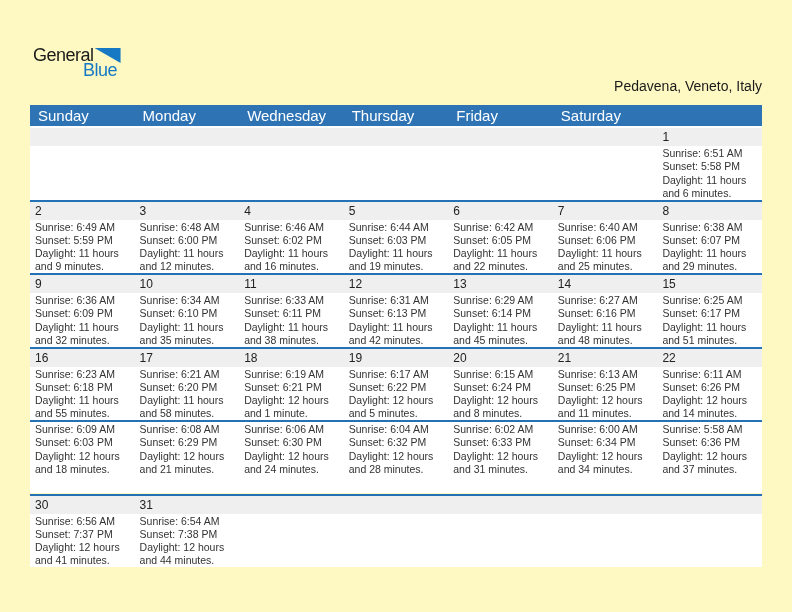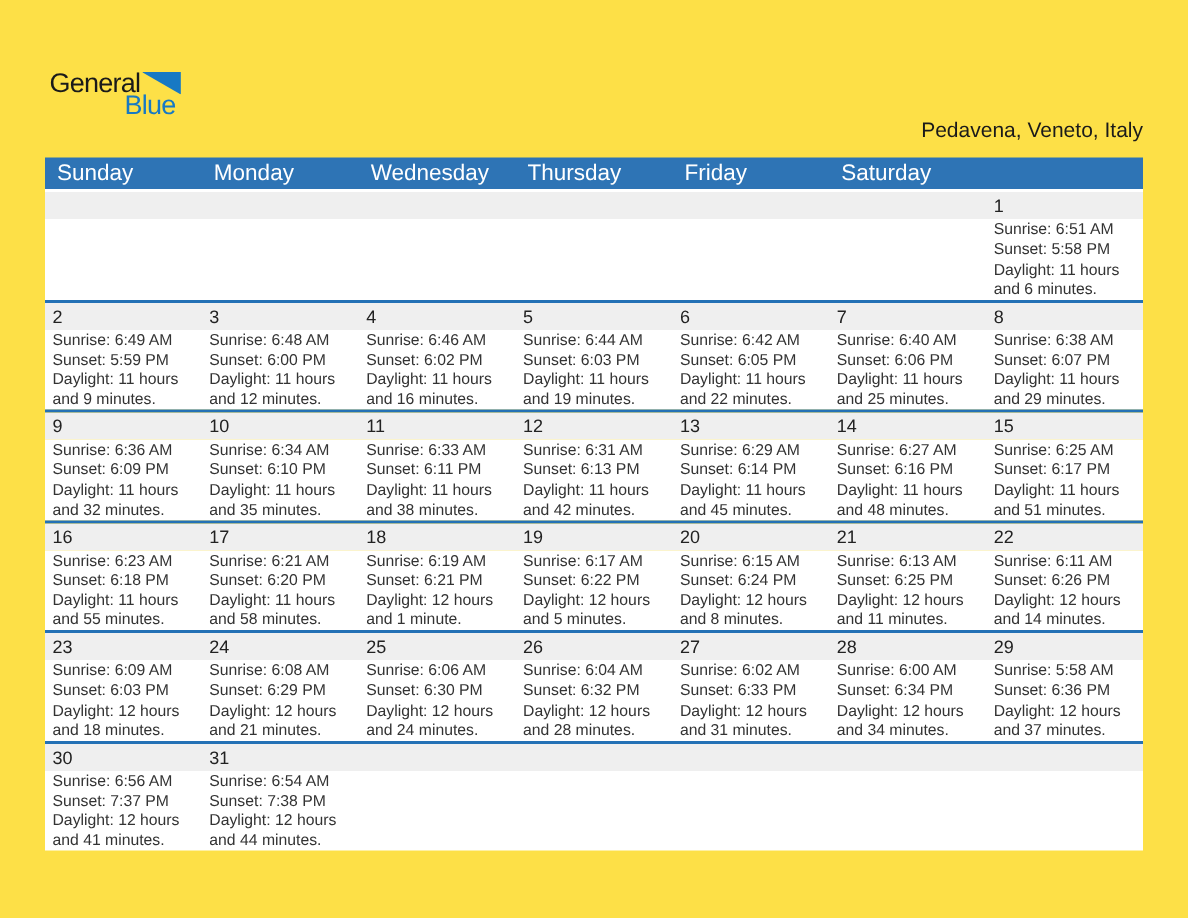--- a/index.html
+++ b/index.html
@@ -1,16 +1,16 @@
 <!DOCTYPE html>
 <html><head>
 <meta charset="utf-8">
 <style>
   html,body{margin:0;padding:0;background:#fff;}
-  .page{position:relative;width:792px;height:612px;background:#fde047;overflow:hidden;
+  .page{position:relative;width:792px;height:612px;background:#fef9c3;overflow:hidden;
         font-family:"Liberation Sans","DejaVu Sans",sans-serif;color:#333;}
   
   .logo{position:absolute;left:33px;top:46px;width:110px;line-height:1;}
   .logo-line1{display:flex;align-items:flex-end;}
   .logo-general{font-size:18px;color:#1a1a1a;letter-spacing:-0.5px;}
   .logo-triangle{width:26px;height:15px;margin-left:1px;margin-bottom:1px;
                  background:var(--logo-blue);clip-path:polygon(0 0,100% 0,100% 100%);}
   .logo-blue{font-size:18px;color:var(--logo-blue);text-align:right;width:84px;
              margin-top:-3px;letter-spacing:-0.5px;}
   
@@ -237,29 +237,20 @@
             </div>
             <div class="detail-cell">
               <div>Sunrise: 6:11 AM</div>
               <div>Sunset: 6:26 PM</div>
               <div>Daylight: 12 hours</div>
               <div>and 14 minutes.</div>
             </div>
           </div>
         </div>
         <div class="week">
-          <div class="day-band grid7">
-            <div class="day-num">23</div>
-            <div class="day-num">24</div>
-            <div class="day-num">25</div>
-            <div class="day-num">26</div>
-            <div class="day-num">27</div>
-            <div class="day-num">28</div>
-            <div class="day-num">29</div>
-          </div>
           <div class="details-row grid7">
             <div class="detail-cell">
               <div>Sunrise: 6:09 AM</div>
               <div>Sunset: 6:03 PM</div>
               <div>Daylight: 12 hours</div>
               <div>and 18 minutes.</div>
             </div>
             <div class="detail-cell">
               <div>Sunrise: 6:08 AM</div>
               <div>Sunset: 6:29 PM</div>

